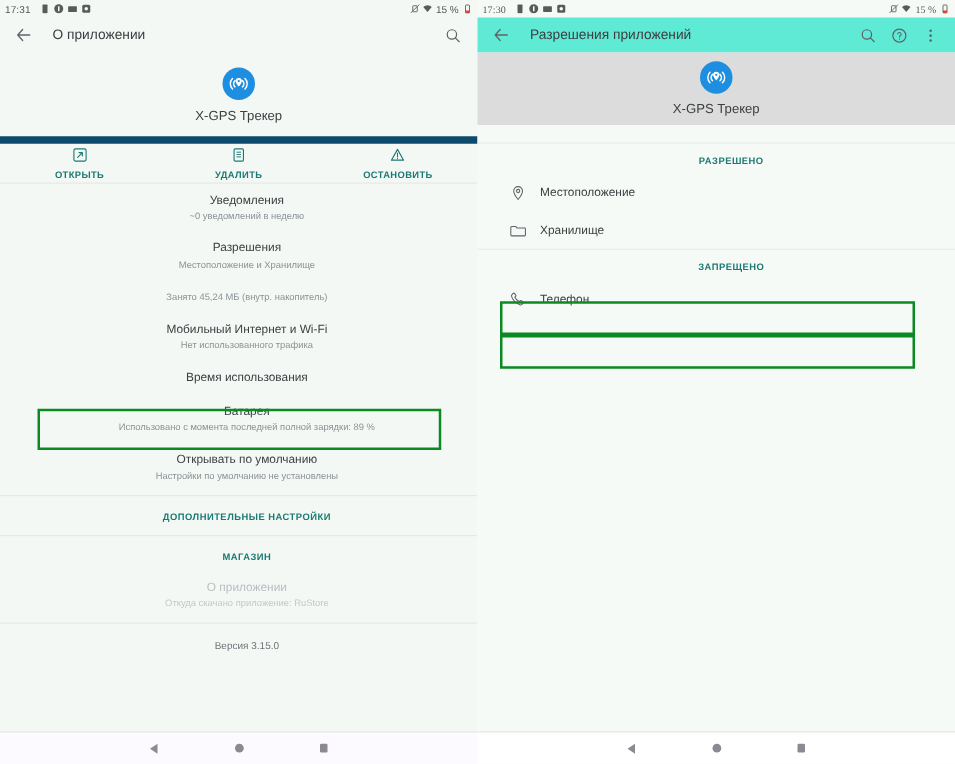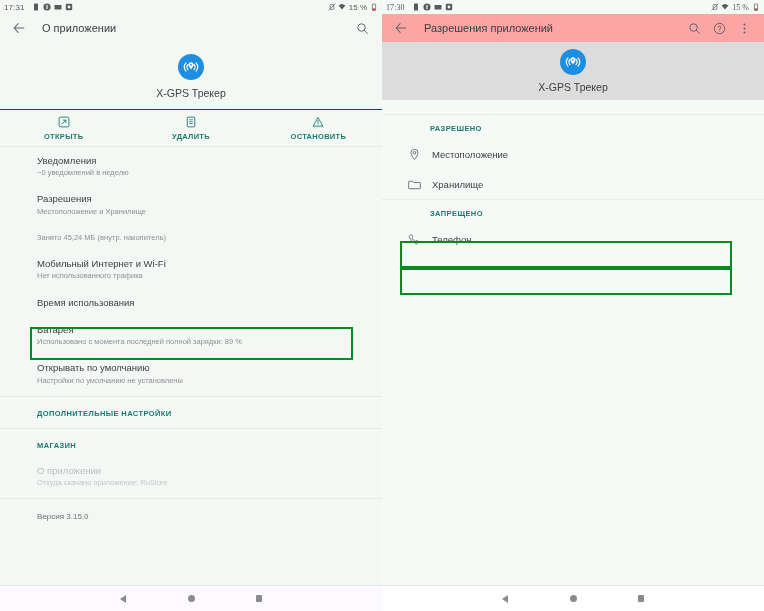--- a/index.html
+++ b/index.html
@@ -44,21 +44,21 @@
 
   
   .actionbar {
     height: 28px;
     flex: 0 0 28px;
     display: flex;
     align-items: center;
     padding: 0 10px;
     background: #f4f8f5;
   }
-  .panel-right .actionbar { background: #fca5a5; }
+  .panel-right .actionbar { background: #5eead4; }
   .ab-back { width: 18px; height: 18px; display: flex; align-items: center; justify-content: center; cursor: pointer; }
   .ab-title {
     font-size: 11px;
     color: #3c4043;
     margin-left: 14px;
     white-space: nowrap;
   }
   .ab-spacer { flex: 1; }
   .ab-icons { display: flex; align-items: center; gap: 11px; padding-right: 3px; }
   .ab-ico { width: 14px; height: 14px; display: flex; align-items: center; justify-content: center; cursor: pointer; }
@@ -89,42 +89,42 @@
     align-items: center;
     justify-content: center;
   }
   .app-header-right .app-icon { margin-bottom: 6px; }
 
   
   .quick-actions {
     flex: 0 0 38px;
     display: flex;
     align-items: center;
-    border-top: 1px solid #0c4a6e;
+    border-top: 6px solid #0c4a6e;
     border-bottom: 1px solid #e4eae6;
     background: #f4f8f5;
   }
   .qa-item {
     flex: 1;
     display: flex;
     flex-direction: column;
     align-items: center;
     gap: 4px;
     cursor: pointer;
   }
   .qa-ico { width: 13px; height: 13px; display: flex; align-items: center; justify-content: center; }
   .qa-label {
     font-size: 7.5px;
     color: #1a7a72;
     letter-spacing: 0.3px;
     font-weight: bold;
   }
 
   
-  .list { flex: 1; overflow: hidden; position: relative; }
+  .list { flex: 1; overflow: hidden; position: relative; text-align: center; }
   .li {
     padding: 8px 24px 7px 37px;
     position: relative;
     cursor: pointer;
   }
   .li-title { font-size: 9.5px; color: #3c4043; line-height: 1.3; }
   .li-sub { font-size: 7.5px; color: #8b9196; line-height: 1.35; margin-top: 1px; }
   .li.dim .li-title { color: #b9bec1; }
   .li.dim .li-sub { color: #c3c7ca; }
 

